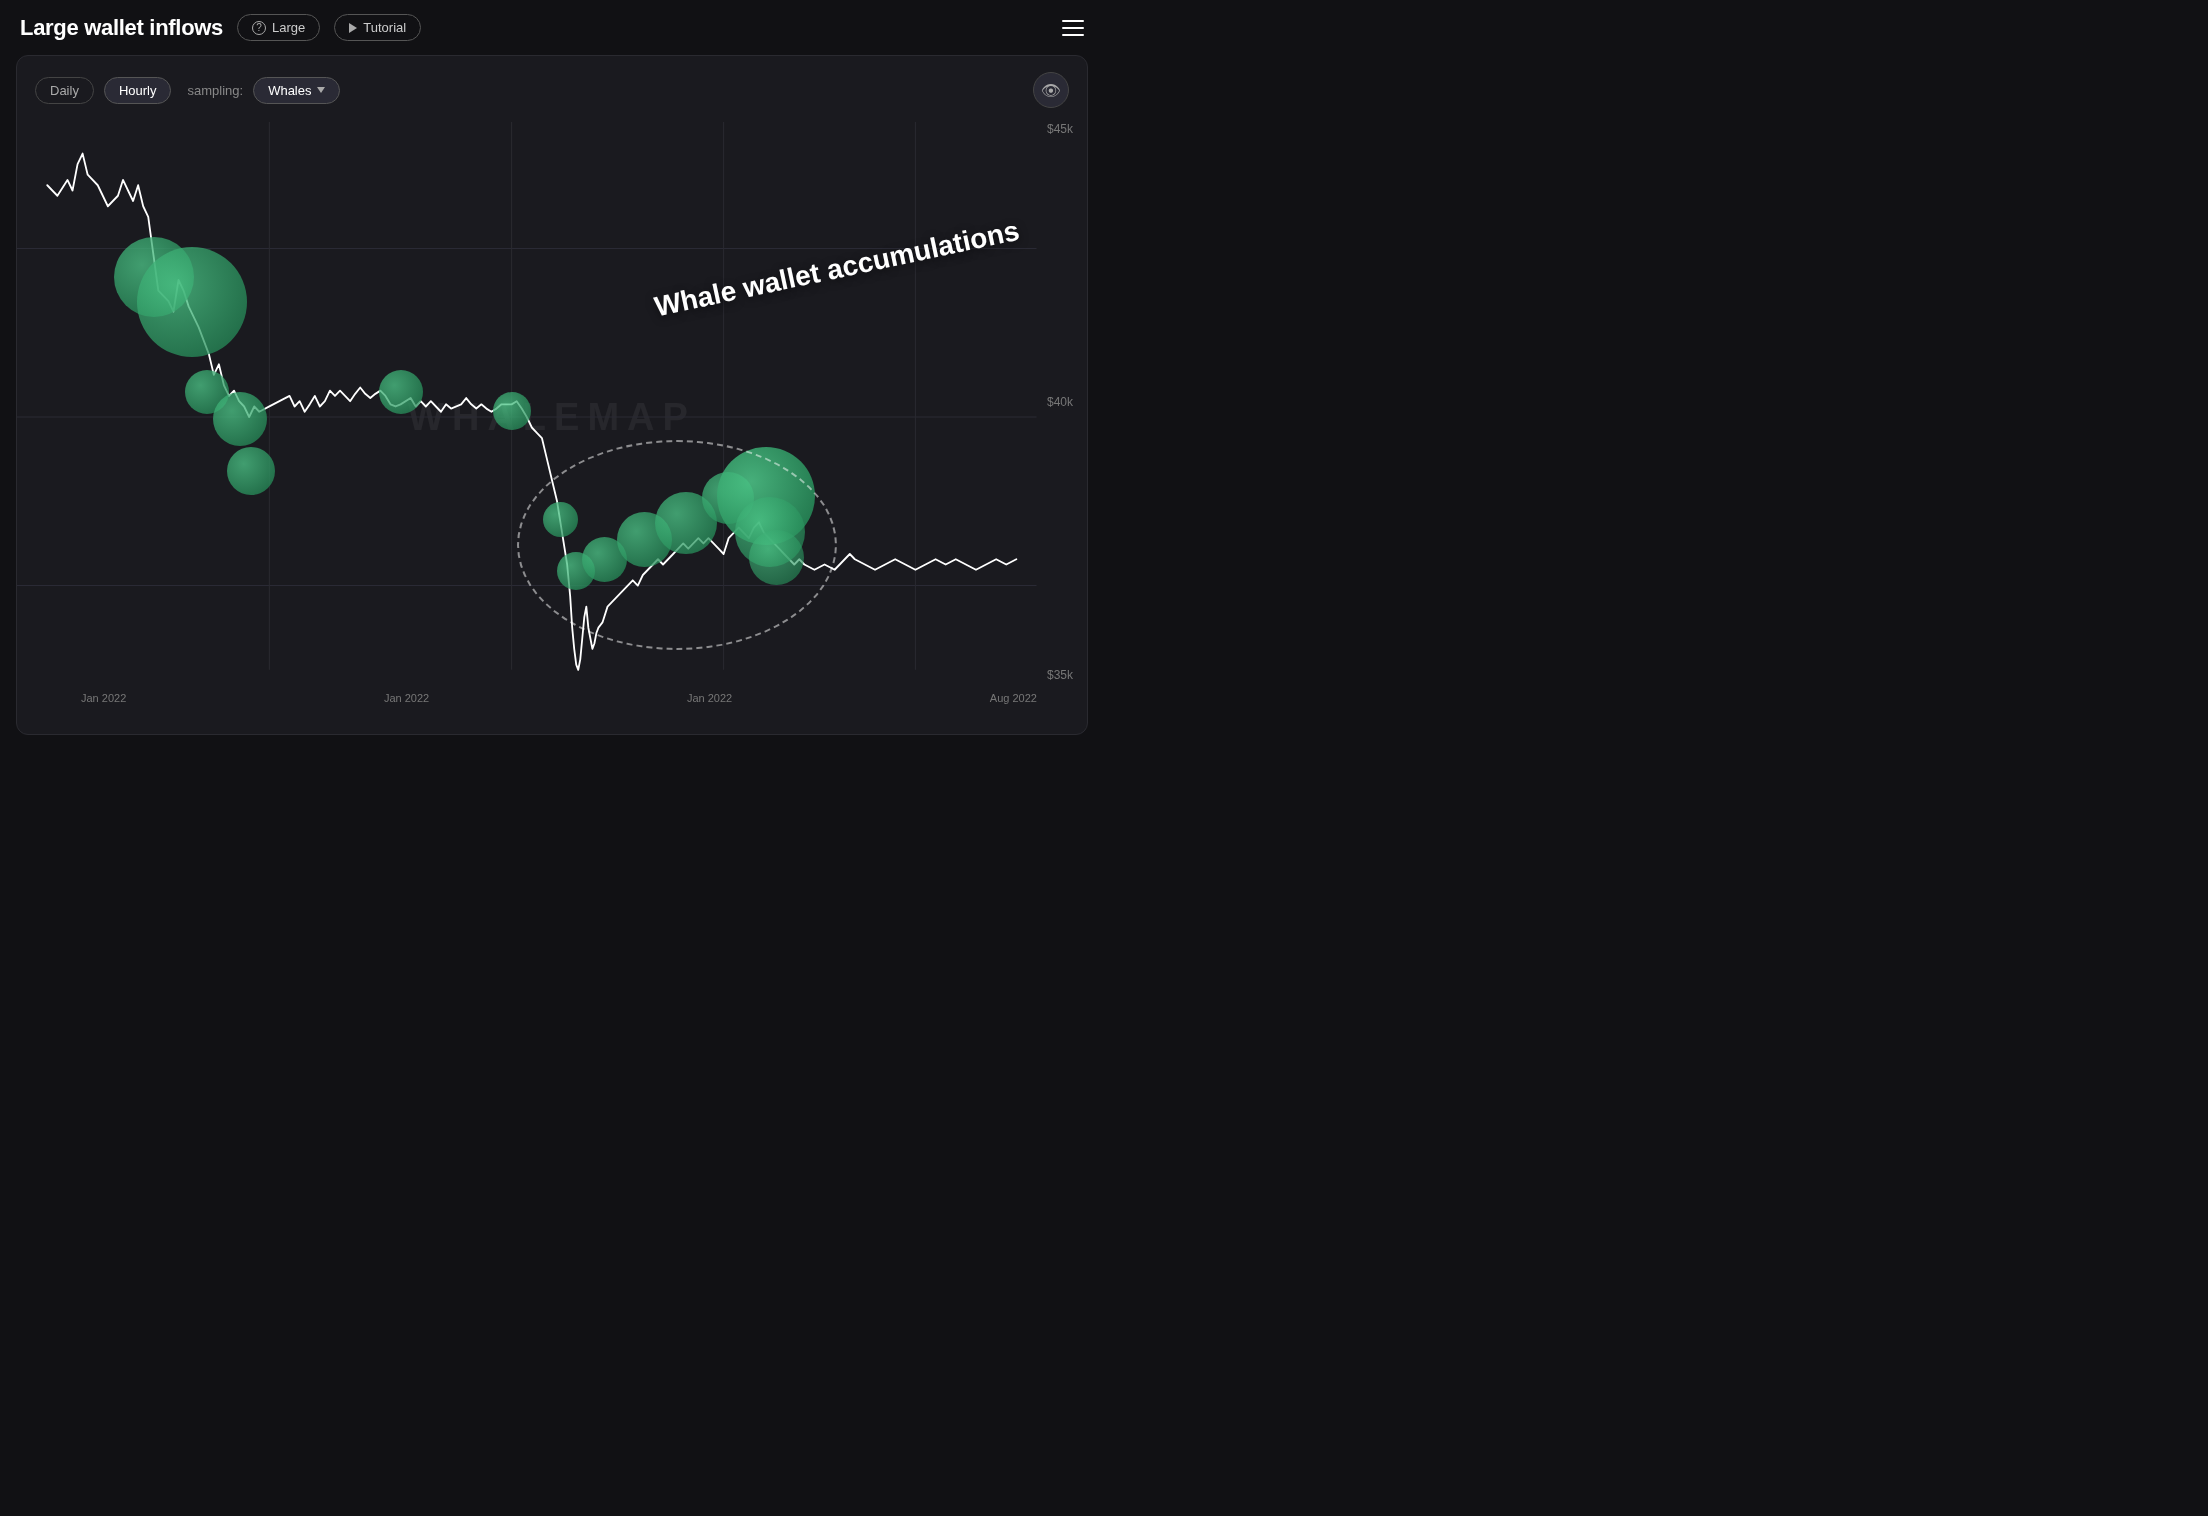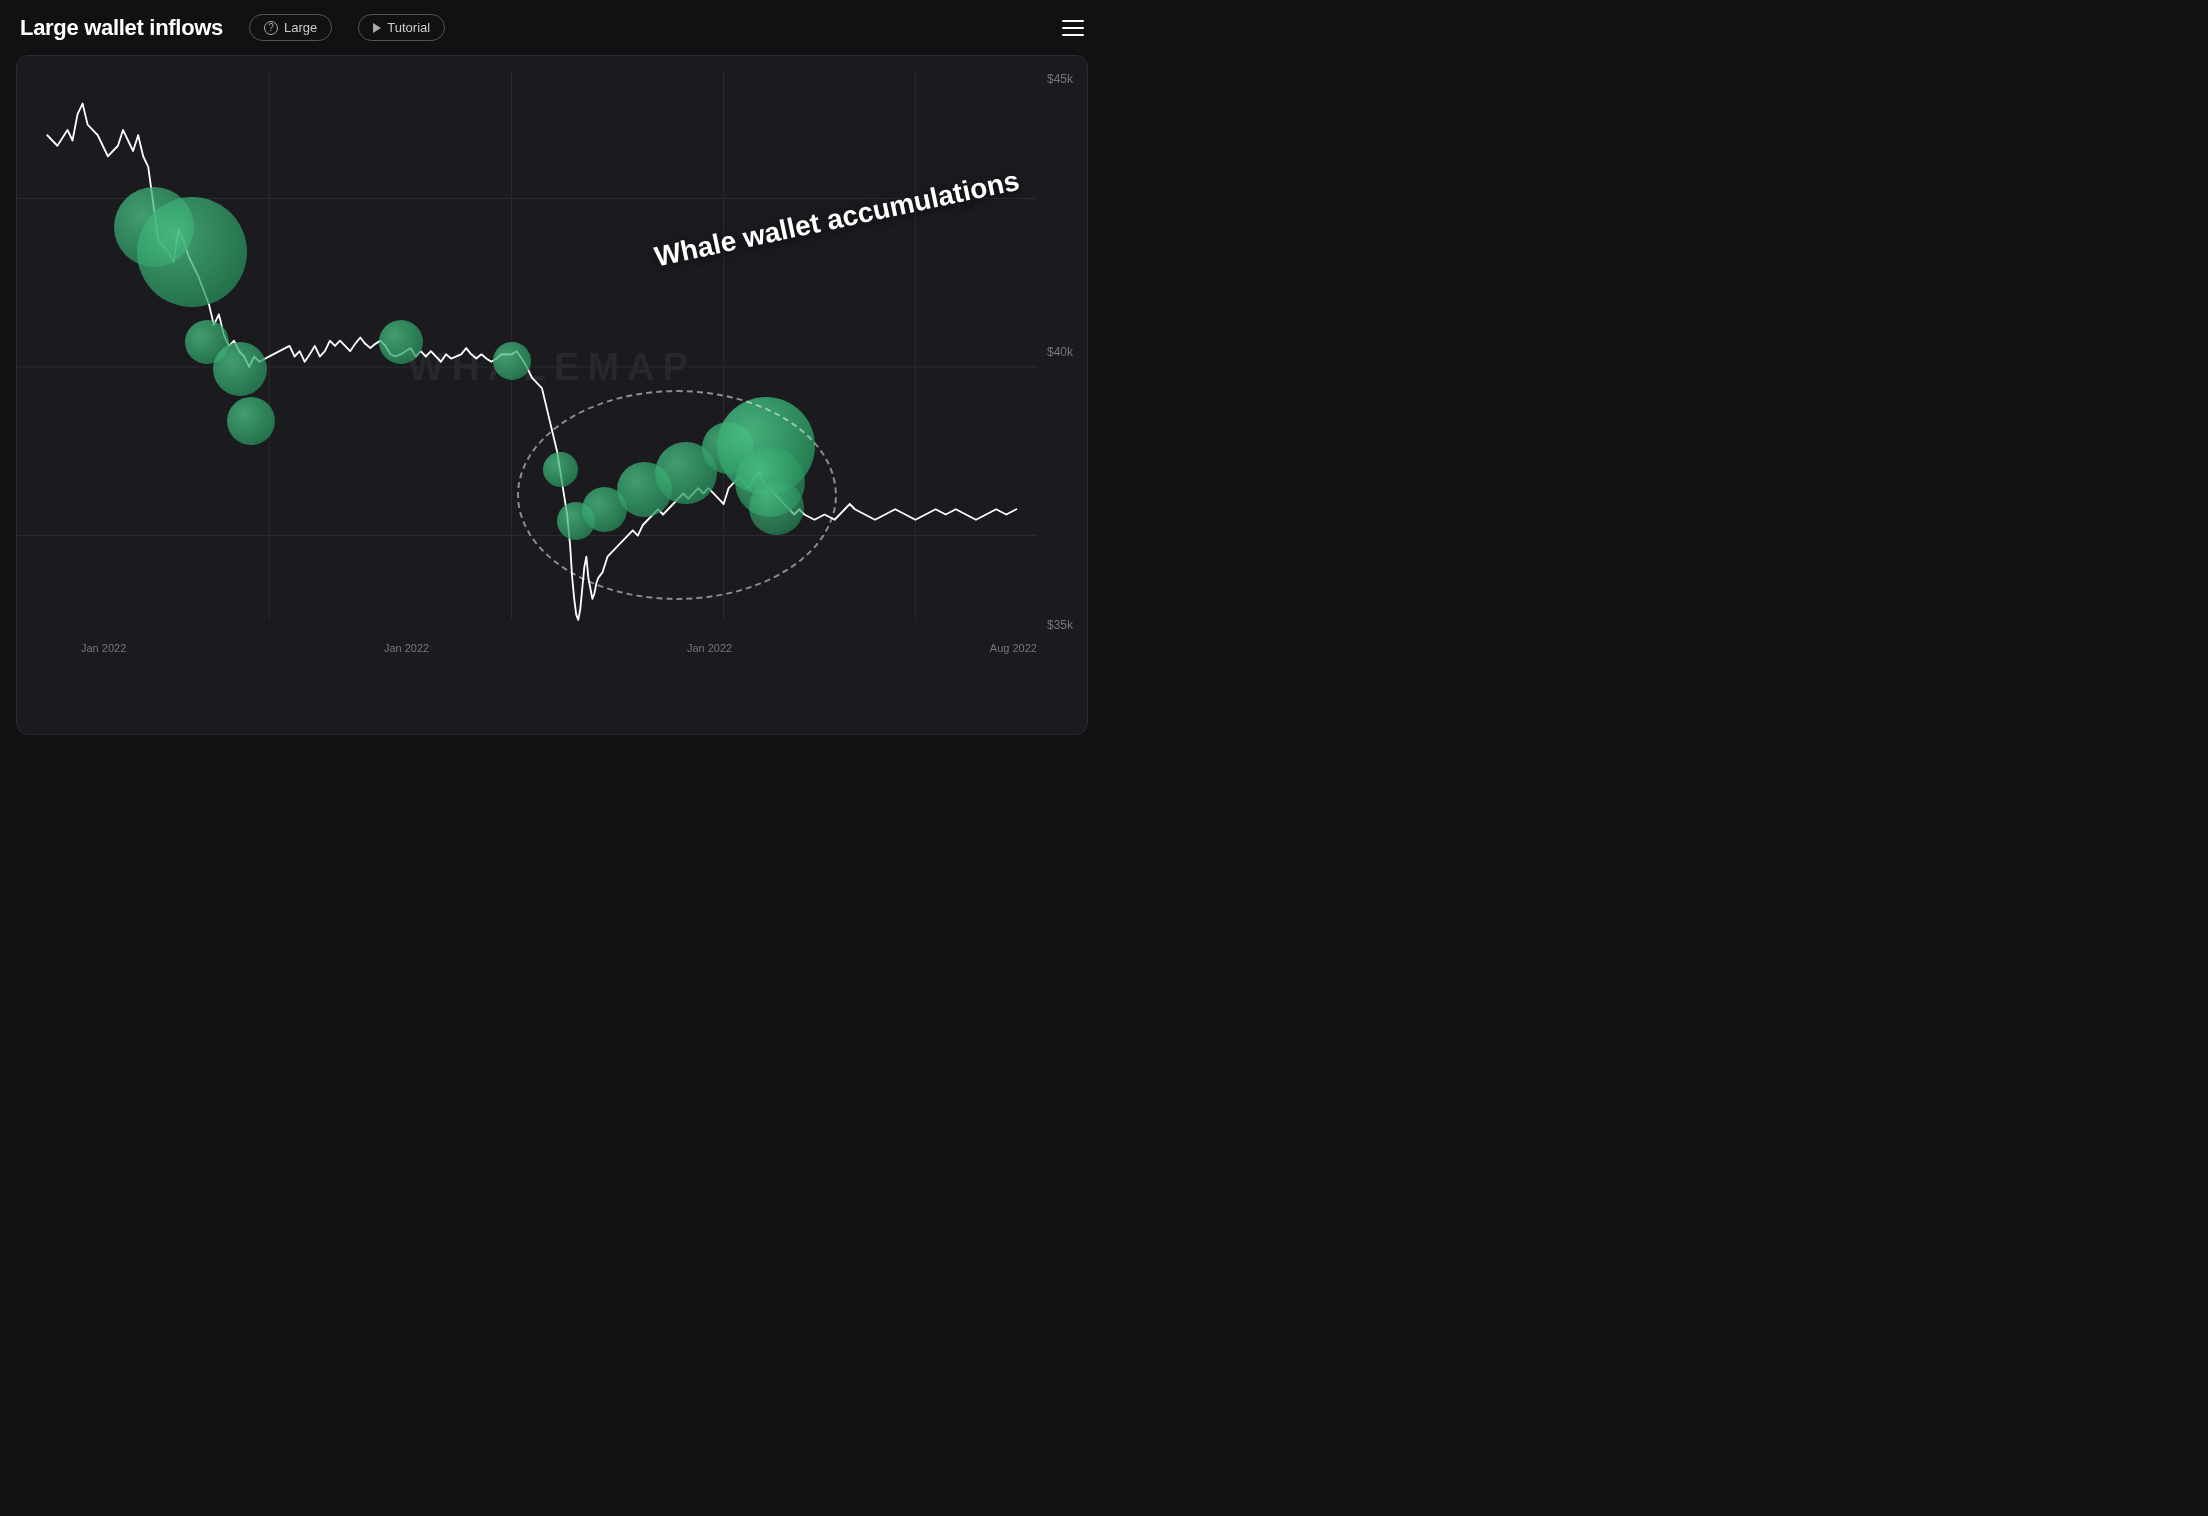--- a/index.html
+++ b/index.html
@@ -8,21 +8,21 @@
       color: #fff;
       font-family: -apple-system, BlinkMacSystemFont, 'Segoe UI', sans-serif;
       width: 1104px;
       height: 758px;
       overflow: hidden;
     }
     .header {
       display: flex;
       align-items: center;
       padding: 14px 20px;
-      gap: 26px;
+      gap: 14px;
     }
     .header-title {
       font-size: 22px;
       font-weight: 700;
       color: #fff;
       letter-spacing: -0.3px;
     }
     .btn-about, .btn-tutorial {
       display: flex;
       align-items: center;
@@ -210,20 +210,32 @@
   </button>
   <div class="hamburger">
     <span></span>
       <span></span>
       <span></span>
   </div>
 </div>
 
 <div class="chart-container">
 
+  <div class="chart-toolbar">
+    <button class="tab-btn">Daily</button>
+    <button class="tab-btn active">Hourly</button>
+    <span class="sampling-label">sampling:</span>
+    <button class="dropdown-btn">
+      <span>Whales</span>
+      <span style="display:inline-block;width:0;height:0;border-left:4px solid transparent;border-right:4px solid transparent;border-top:6px solid #aaa;"></span>
+    </button>
+    <div class="eye-btn">
+      <span>👁</span>
+    </div>
+  </div>
 
   <div class="chart-area">
 
     <div class="watermark">WHALEMAP</div>
 
     <svg class="price-line" viewBox="0 0 1060 560" preserveAspectRatio="none">
 
       <line x1="0" y1="120" x2="1010" y2="120" stroke="#2a2a35" stroke-width="1"></line>
       <line x1="0" y1="280" x2="1010" y2="280" stroke="#2a2a35" stroke-width="1"></line>
       <line x1="0" y1="440" x2="1010" y2="440" stroke="#2a2a35" stroke-width="1"></line>

